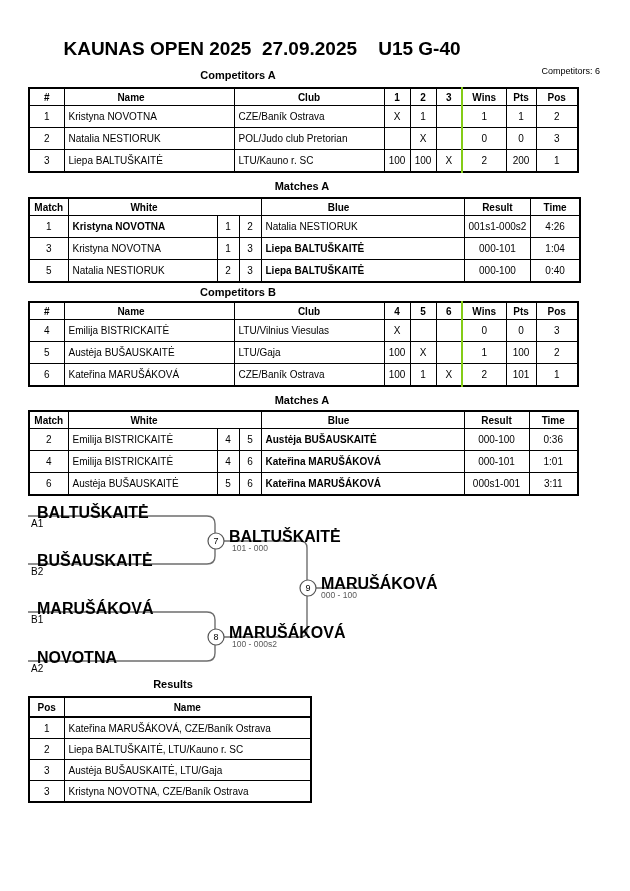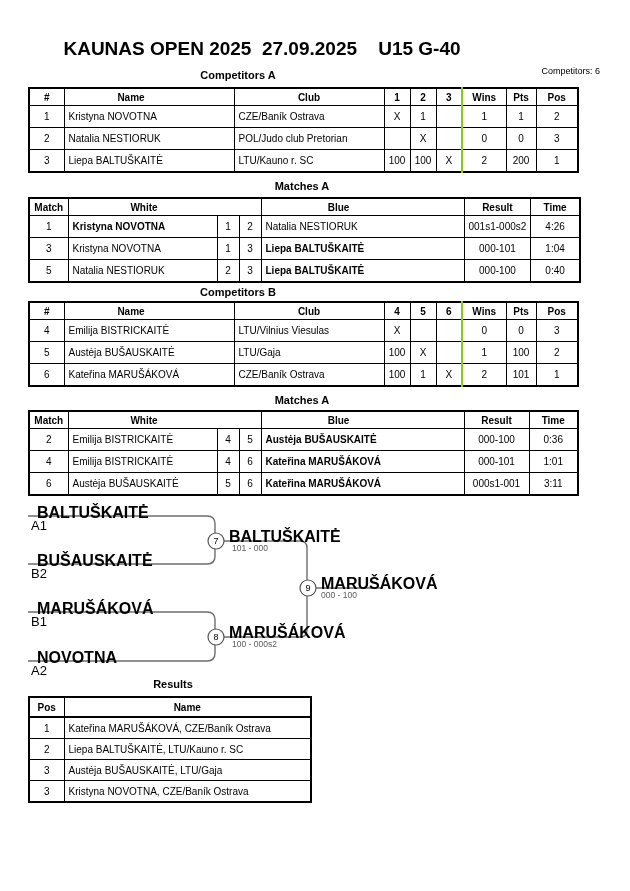--- a/index.html
+++ b/index.html
@@ -33,21 +33,21 @@
 
   .t-comp-a{top:87px;left:28px;}
   .t-match-a{top:197px;left:28px;}
   .t-comp-b{top:301px;left:28px;}
   .t-match-b{top:410px;left:28px;}
   .t-results{top:696px;left:28px;}
 
   .bracket{top:495px;left:0;width:630px;height:190px;}
   .bracket svg{position:absolute;top:0;left:0;}
   .bk-name{position:absolute;font-size:16px;font-weight:bold;white-space:nowrap;}
-  .bk-seed{position:absolute;font-size:13px;white-space:nowrap;}
+  .bk-seed{position:absolute;font-size:10px;white-space:nowrap;}
   .bk-score{position:absolute;font-size:8.5px;color:#5a5a5a;white-space:nowrap;}
   .bk-num{position:absolute;width:16px;height:16px;line-height:16px;text-align:center;font-size:9px;}
 </style>
 </head>
 <body>
 
 <div class="abs title">KAUNAS OPEN 2025  27.09.2025    U15 G-40</div>
 <div class="abs count">Competitors: 6</div>
 
 <div class="abs sec h-comp-a">Competitors A</div>

